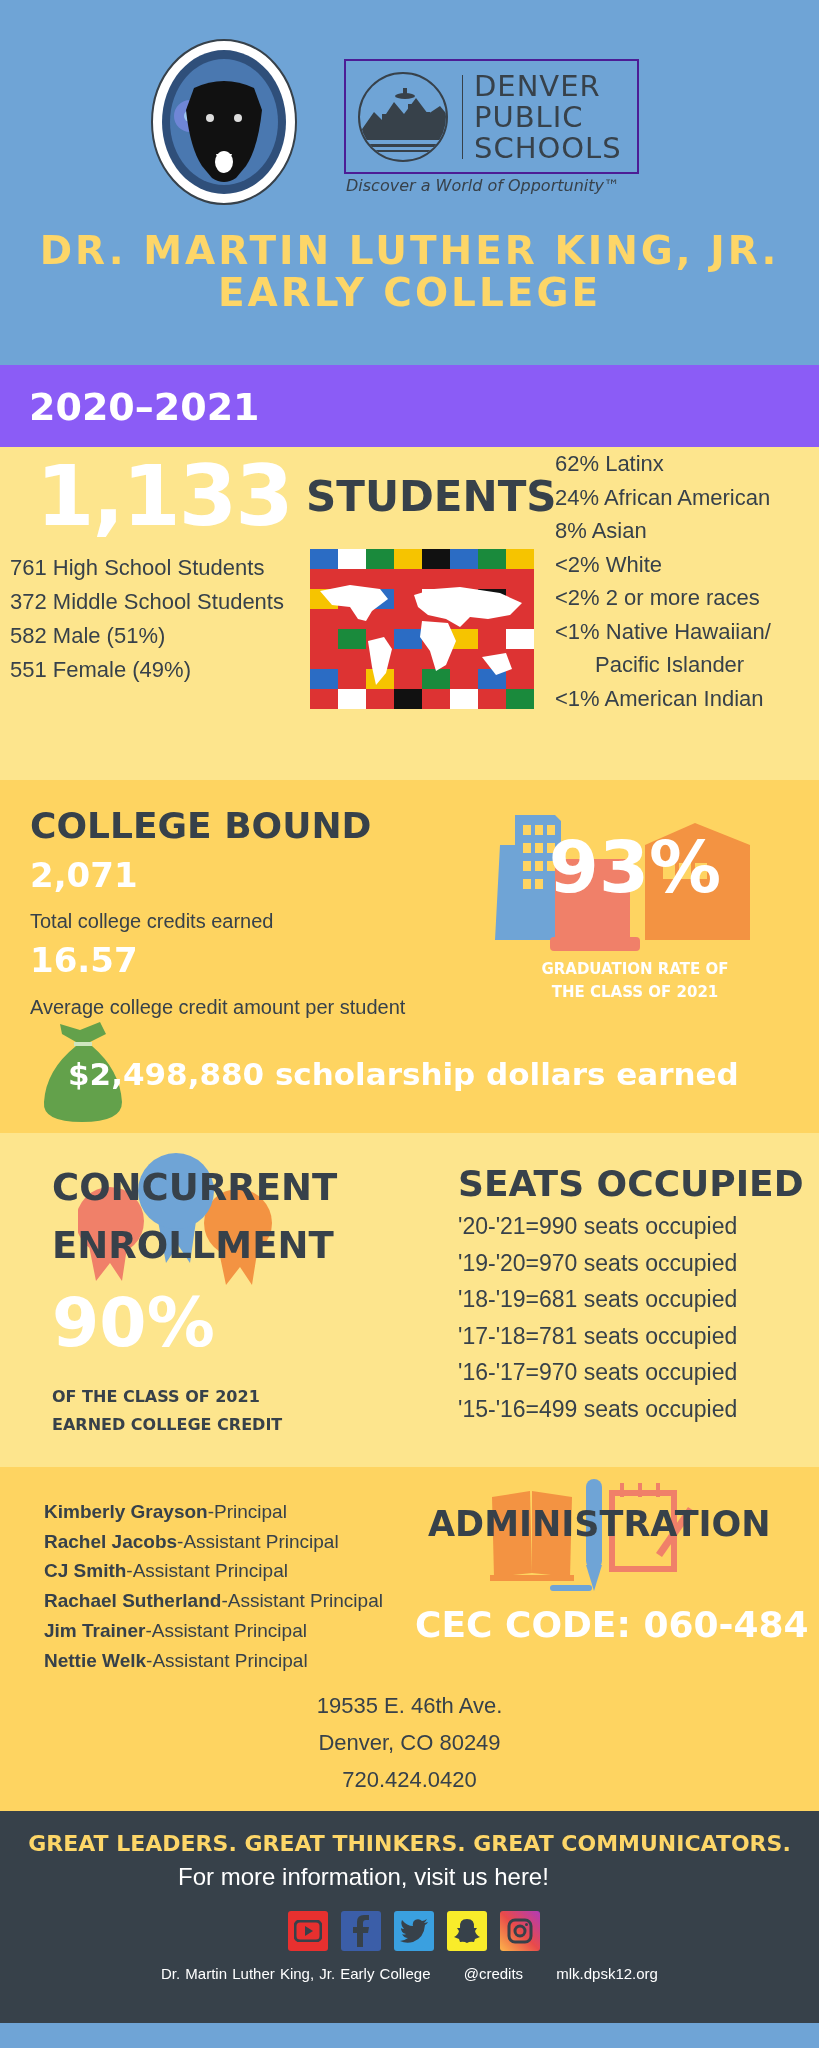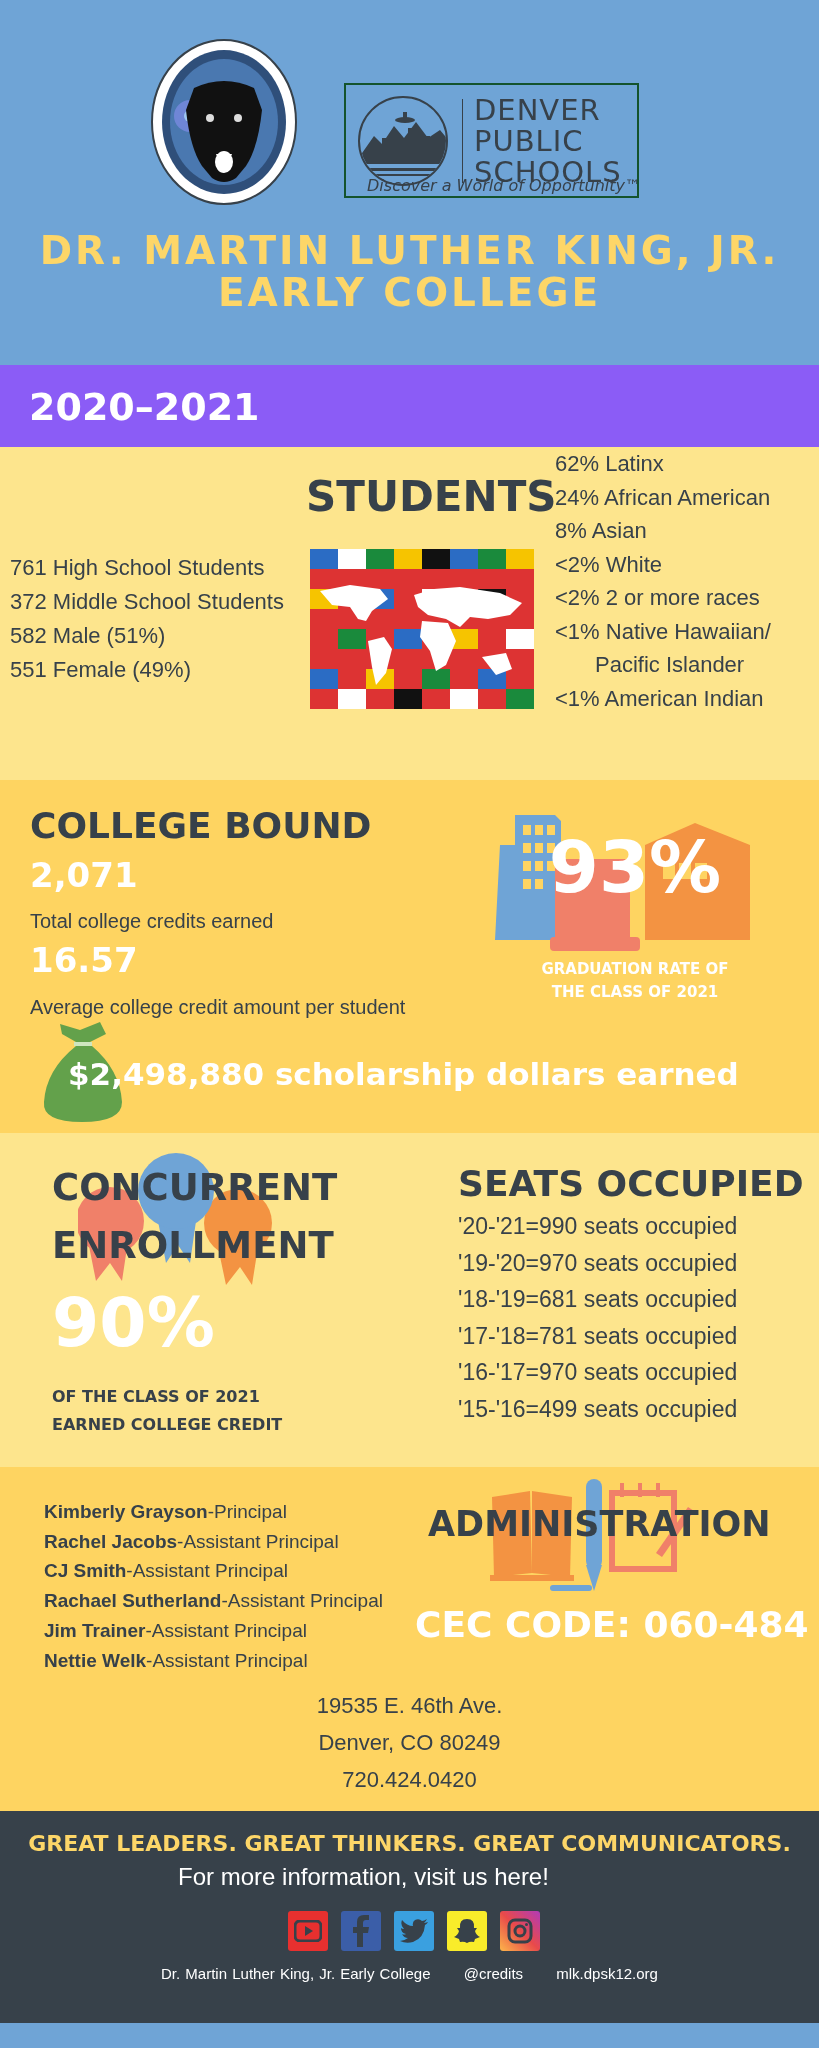--- a/index.html
+++ b/index.html
@@ -3,25 +3,25 @@
 <meta charset="utf-8">
 <style>
   * { box-sizing: border-box; margin: 0; padding: 0; }
   html, body { width: 819px; height: 2048px; overflow: hidden; }
   body { font-family: "Liberation Sans", sans-serif; background: #6fa4d6; color: #37414a; position: relative; }
   .display { font-family: "DejaVu Sans", sans-serif; font-weight: bold; }
 
   
   #header { position: absolute; left: 0; top: 0; width: 819px; height: 365px; background: #6fa4d6; }
   #crest { position: absolute; left: 150px; top: 38px; width: 148px; height: 168px; }
-  #dps-box { position: absolute; left: 344px; top: 59px; width: 295px; height: 115px; border: 2px solid #14532d; margin-top: 24px; }
+  #dps-box { position: absolute; left: 344px; top: 59px; width: 295px; height: 115px; border: 2px solid #4c1d95; }
   #dps-circle { position: absolute; left: 12px; top: 11px; width: 90px; height: 90px; border: 2px solid #37414a; border-radius: 50%; overflow: hidden; }
   #dps-divider { position: absolute; left: 116px; top: 14px; width: 1px; height: 84px; background: #37414a; }
   #dps-text { position: absolute; left: 128px; top: 10px; font-size: 29px; line-height: 31px; color: #37414a; letter-spacing: 1px; font-family: "DejaVu Sans", sans-serif; }
-  #dps-tagline { position: absolute; left: 346px; top: 176px; width: 295px; text-align: right; font-size: 16px; color: #37414a; font-family: "DejaVu Sans", sans-serif; font-style: italic; }
+  #dps-tagline { position: absolute; left: 346px; top: 176px; width: 295px; text-align: left; font-size: 16px; color: #37414a; font-family: "DejaVu Sans", sans-serif; font-style: italic; }
   #school-title { position: absolute; left: 0; top: 230px; width: 819px; text-align: center; color: #fdd668; font-size: 39px; line-height: 42px; letter-spacing: 3px; }
   #grades { position: absolute; left: 0; top: 335px; width: 819px; text-align: center; color: #fff; font-size: 22px; }
 
   
   #year-band { position: absolute; left: 0; top: 365px; width: 819px; height: 82px; background: #8b5cf6; }
   #year { position: absolute; left: 29px; top: 20px; color: #fff; font-size: 38px; }
 
   
   #students { position: absolute; left: 0; top: 447px; width: 819px; height: 333px; background: #fde58d; }
   #total { position: absolute; left: 36px; top: 0px; color: #fff; font-size: 84px; letter-spacing: -2px; }
@@ -116,20 +116,21 @@
     <div>DR. MARTIN LUTHER KING, JR.</div>
     <div>EARLY COLLEGE</div>
   </div>
 </section>
 
 <section id="year-band">
   <div id="year" class="display">2020–2021</div>
 </section>
 
 <section id="students">
+  <div id="total" class="display">1,133</div>
   <div id="students-label" class="display">STUDENTS</div>
 
   <div id="counts" class="stat-list">
     <div>761 High School Students</div>
     <div>372 Middle School Students</div>
     <div>582 Male (51%)</div>
     <div>551 Female (49%)</div>
   </div>
 
   <div id="flags">

